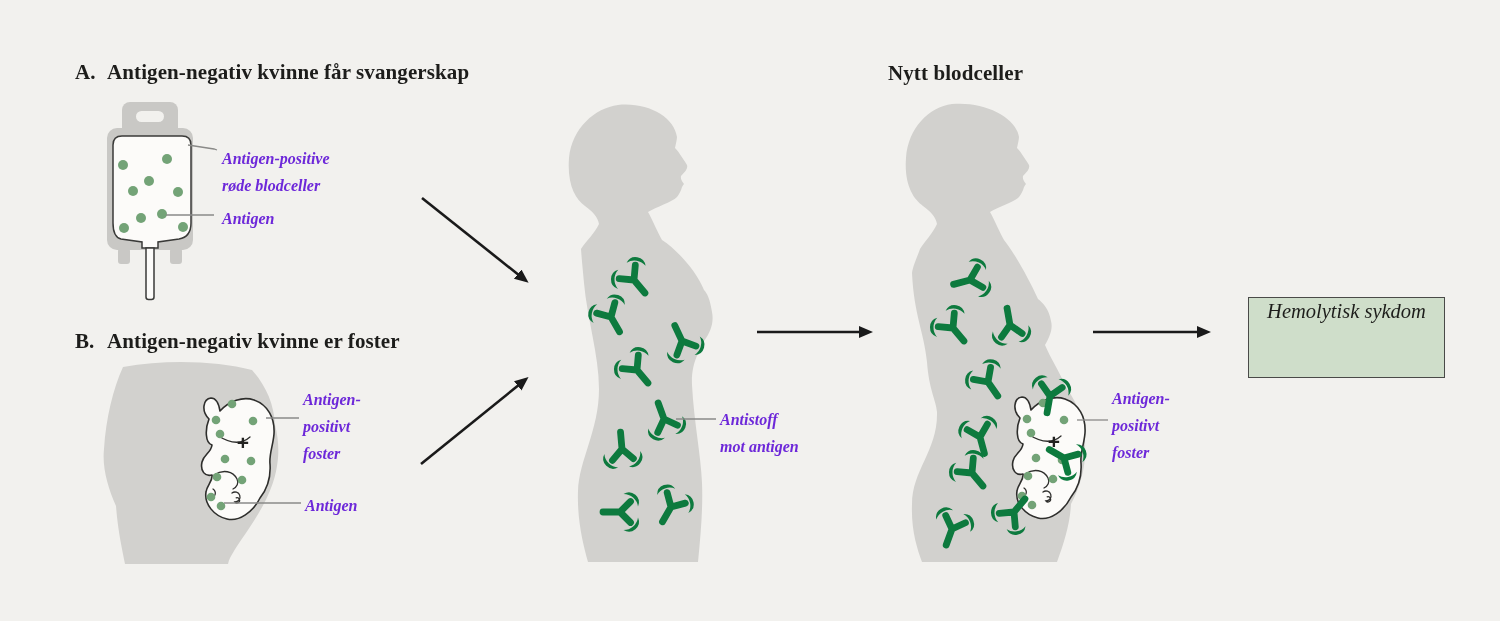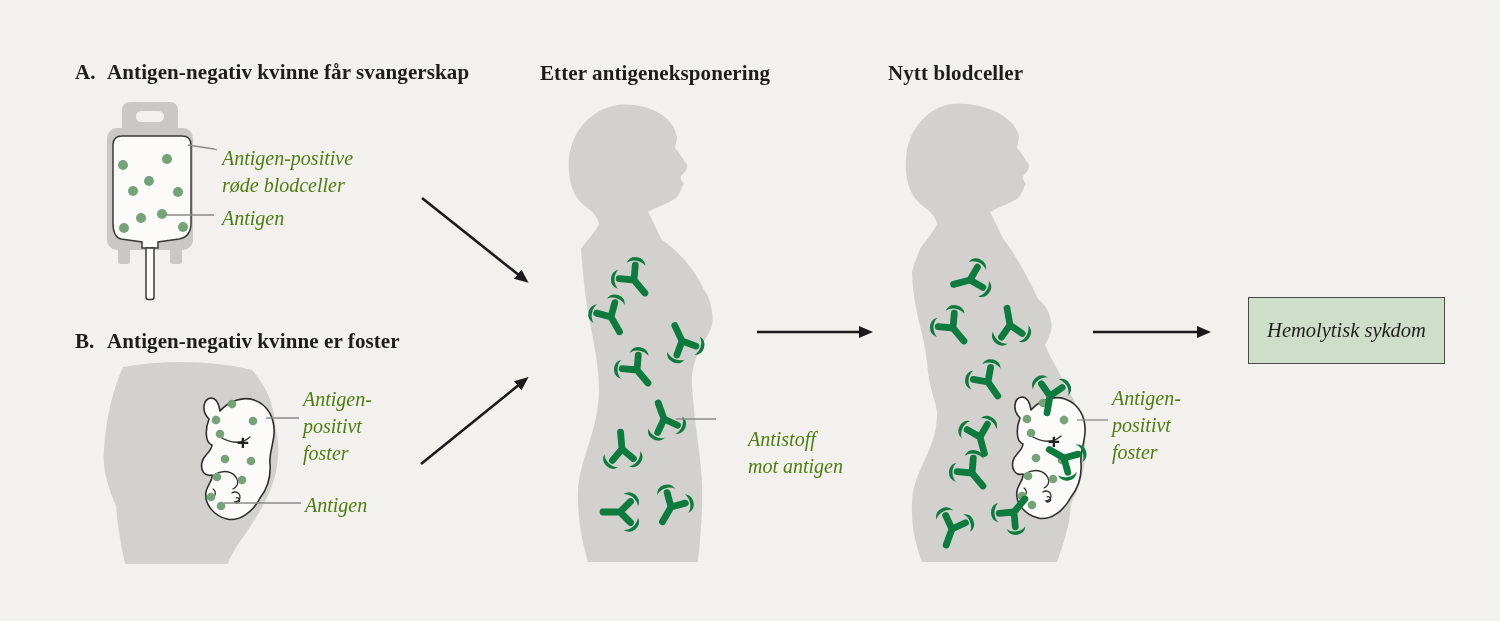--- a/index.html
+++ b/index.html
@@ -7,27 +7,27 @@
     --antibody-green:#0d7a3e; --cell-green:#73a377; --outcome-box-fill:#cfdeca;
     --outcome-box-border:#4a4a48; --text:#1d1d1b; --callout-line-gray:#8a8a88;
     --arrow-black:#1a1a1a; --fetus-fill:#fcfbf9;
   }
   html,body{margin:0;padding:0;background:#e8e8e8;}
   .canvas{position:relative;width:1500px;height:621px;background:var(--background);
     font-family:"Liberation Serif",serif;overflow:hidden;}
   .title{position:absolute;font-size:21px;font-weight:700;color:var(--text);
     white-space:nowrap;display:flex;letter-spacing:.1px;}
   .tprefix{width:32px;flex:0 0 32px;}
-  .callout{position:absolute;font-style:italic;font-size:20px;line-height:27px;
-    color:#4d7c0f;white-space:nowrap;}
+  .callout{position:absolute;font-style:italic;font-size:16px;line-height:27px;
+    color:#6d28d9;white-space:nowrap;font-weight:bold;}
   .art{position:absolute;}
-  .outcome{position:absolute;left:1248px;top:297px;width:197px;height:67px;
+  .outcome{position:absolute;left:1248px;top:297px;width:197px;height:81px;
     background:var(--outcome-box-fill);border:1.5px solid var(--outcome-box-border);
     box-sizing:border-box;display:flex;flex-direction:column;align-items:center;
-    justify-content:center;font-style:italic;font-size:20.5px;line-height:27px;
+    font-style:italic;font-size:20.5px;line-height:27px;
     color:var(--text);}
   .defs-svg{position:absolute;width:0;height:0;}
   .sil{fill:var(--silhouette-gray);}
   .baggray{fill:var(--bag-gray);}
   .bg-fill{fill:var(--background);}
   .bag-inner{fill:var(--fetus-fill);stroke:#3a3a38;stroke-width:1.5;}
   .dot{fill:var(--cell-green);}
   .ab{stroke:var(--antibody-green);fill:var(--antibody-green);}
   .ab .nofill{fill:none;stroke-width:6.8;stroke-linecap:round;}
   .ab .solid{stroke:none;}
@@ -121,39 +121,36 @@
 
   <div class="callout" style="left:303px;top:386px;">
     <div>Antigen-</div>
     <div>positivt</div>
     <div>foster</div>
   </div>
   <div class="callout" style="left:305px;top:492px;">
     <div>Antigen</div>
   </div>
 
-  <div class="title" style="left:540px;top:61px;">
-    <span>Etter antigeneksponering</span>
-  </div>
 
   <svg class="art" style="left:555px;top:100px;" width="170" height="465" viewBox="0 0 170 465">
     <path class="sil" d="M63,5 C40,8 17,28 14,58 C12,84 20,99 30,106 C37,111 43,117 44,124 C40,133 31,141 26,149 C27,163 28,172 29,183 C32,218 44,255 44,289 C44,330 24,360 23,391 C22,420 28,444 33,462 L143,462 C146,432 148,406 147,383 C146,356 139,322 137,285 C136,262 145,251 149,241 C156,232 159,222 157,212 C155,199 152,193 149,190 C141,170 121,149 107,140 C102,131 97,119 93,112 C101,107 117,102 122,97 C127,91 126,87 129,84 C125,79 126,77 126,76 C131,71 133,68 132,65 C127,57 123,51 120,48 C121,43 122,39 122,37 C119,17 93,2 63,5 Z"></path>
     <g>
       <use href="#antibody" transform="translate(79,180) rotate(-40)"></use>
       <use href="#antibody" transform="translate(56,217) rotate(-30)"></use>
       <use href="#antibody" transform="translate(127,241) rotate(155)"></use>
       <use href="#antibody" transform="translate(82,270) rotate(-40)"></use>
       <use href="#antibody" transform="translate(109,319) rotate(160)"></use>
       <use href="#antibody" transform="translate(67,349) rotate(175)"></use>
       <use href="#antibody" transform="translate(116,407) rotate(30)"></use>
       <use href="#antibody" transform="translate(65,412) rotate(90)"></use>
     </g>
   </svg>
 
-  <div class="callout" style="left:720px;top:426px;margin-left:28px;">
+  <div class="callout" style="left:720px;top:406px;">
     <div>Antistoff</div>
     <div>mot antigen</div>
   </div>
 
   <div class="title" style="left:888px;top:61px;">
     <span>Nytt blodceller</span>
   </div>
 
   <svg class="art" style="left:895px;top:100px;" width="200" height="465" viewBox="0 0 200 465">
     <path class="sil" d="M57,4 C34,7 13,28 11,58 C9,84 18,99 28,106 C35,111 41,117 42,124 C38,133 30,141 25,149 C21,160 18,166 17,173 C19,215 29,232 32,262 C34,290 41,300 42,312 C43,350 17,370 17,404 C16,430 22,448 27,462 L162,462 C169,443 175,424 176,404 C185,387 191,367 190,347 C191,324 183,304 172,289 C164,271 155,257 150,245 C155,236 158,229 156,221 C154,209 148,203 143,199 C133,177 118,151 109,140 C104,131 99,119 95,112 C103,107 119,102 124,97 C129,91 128,87 131,84 C127,79 128,77 128,76 C133,71 135,68 134,65 C129,57 125,51 122,48 C123,43 124,39 124,37 C121,17 89,1 57,4 Z"></path>

